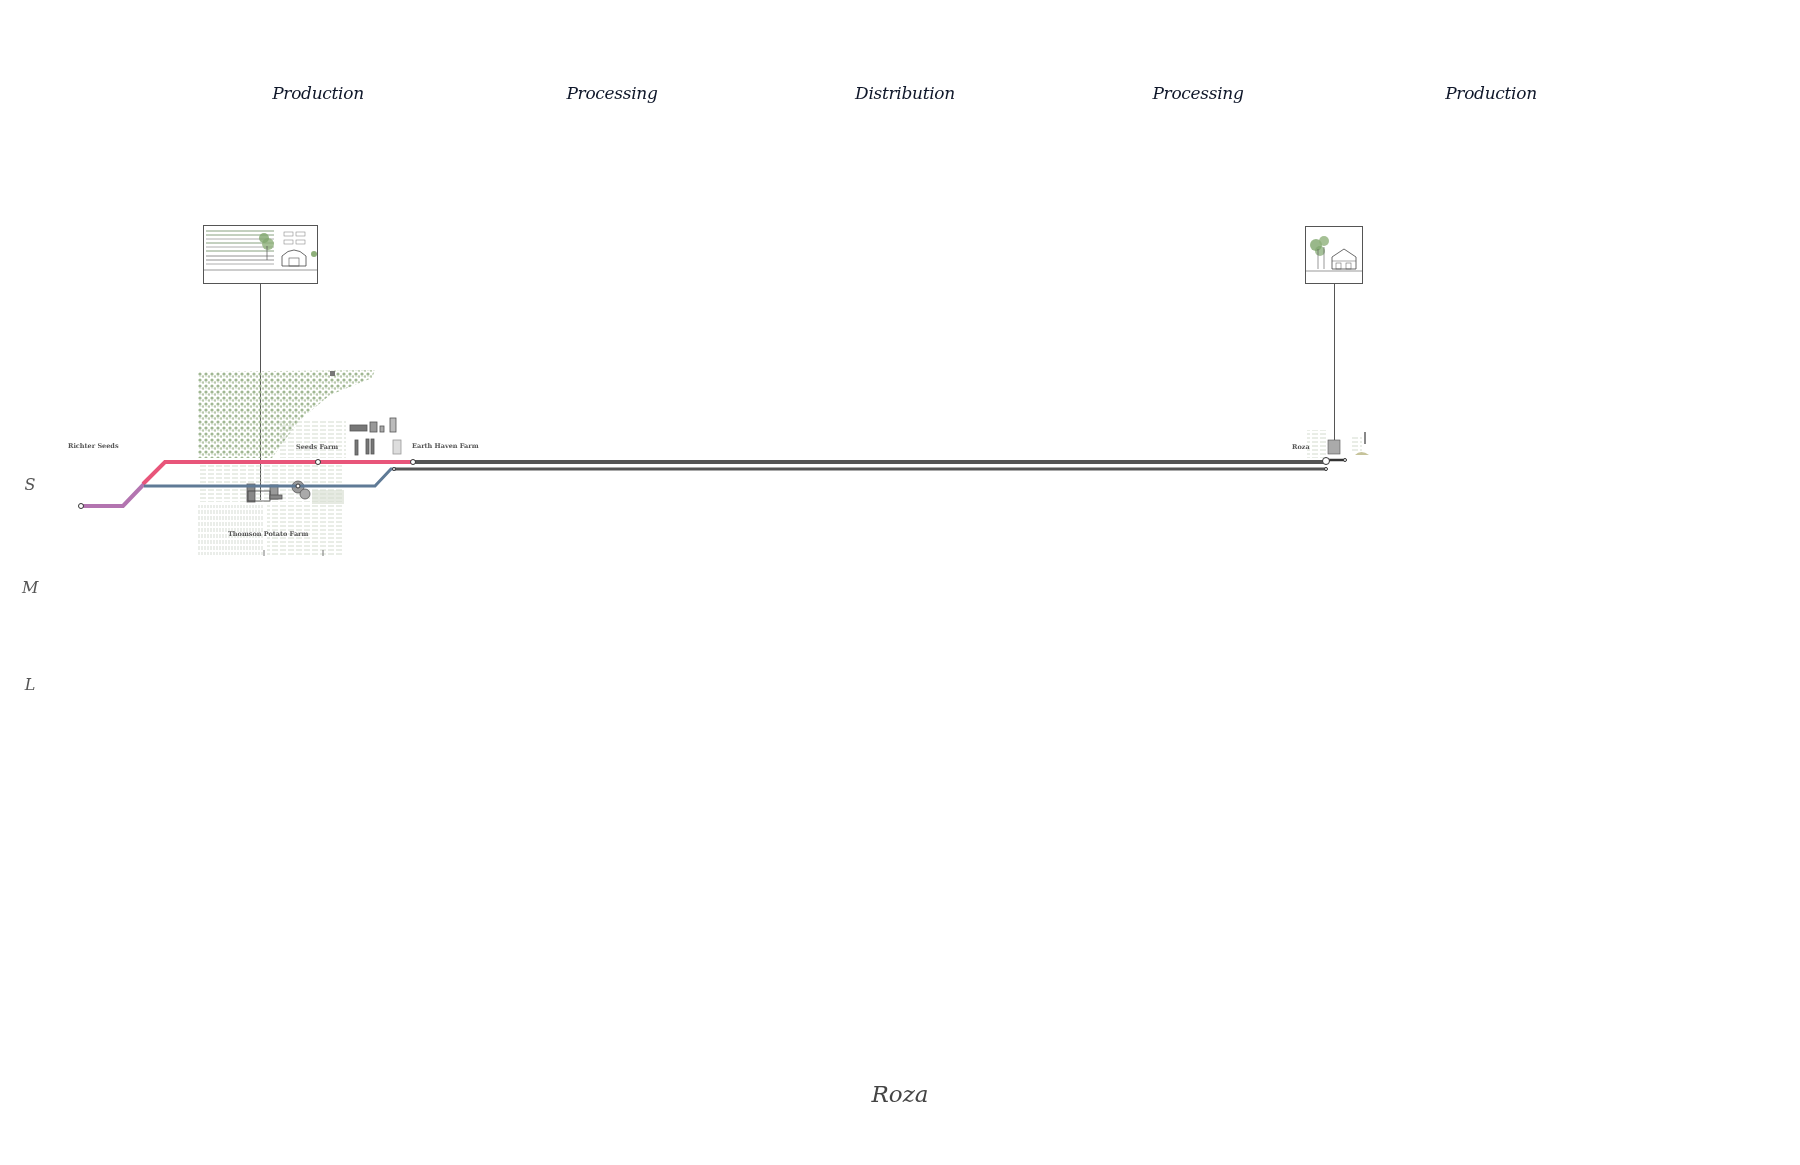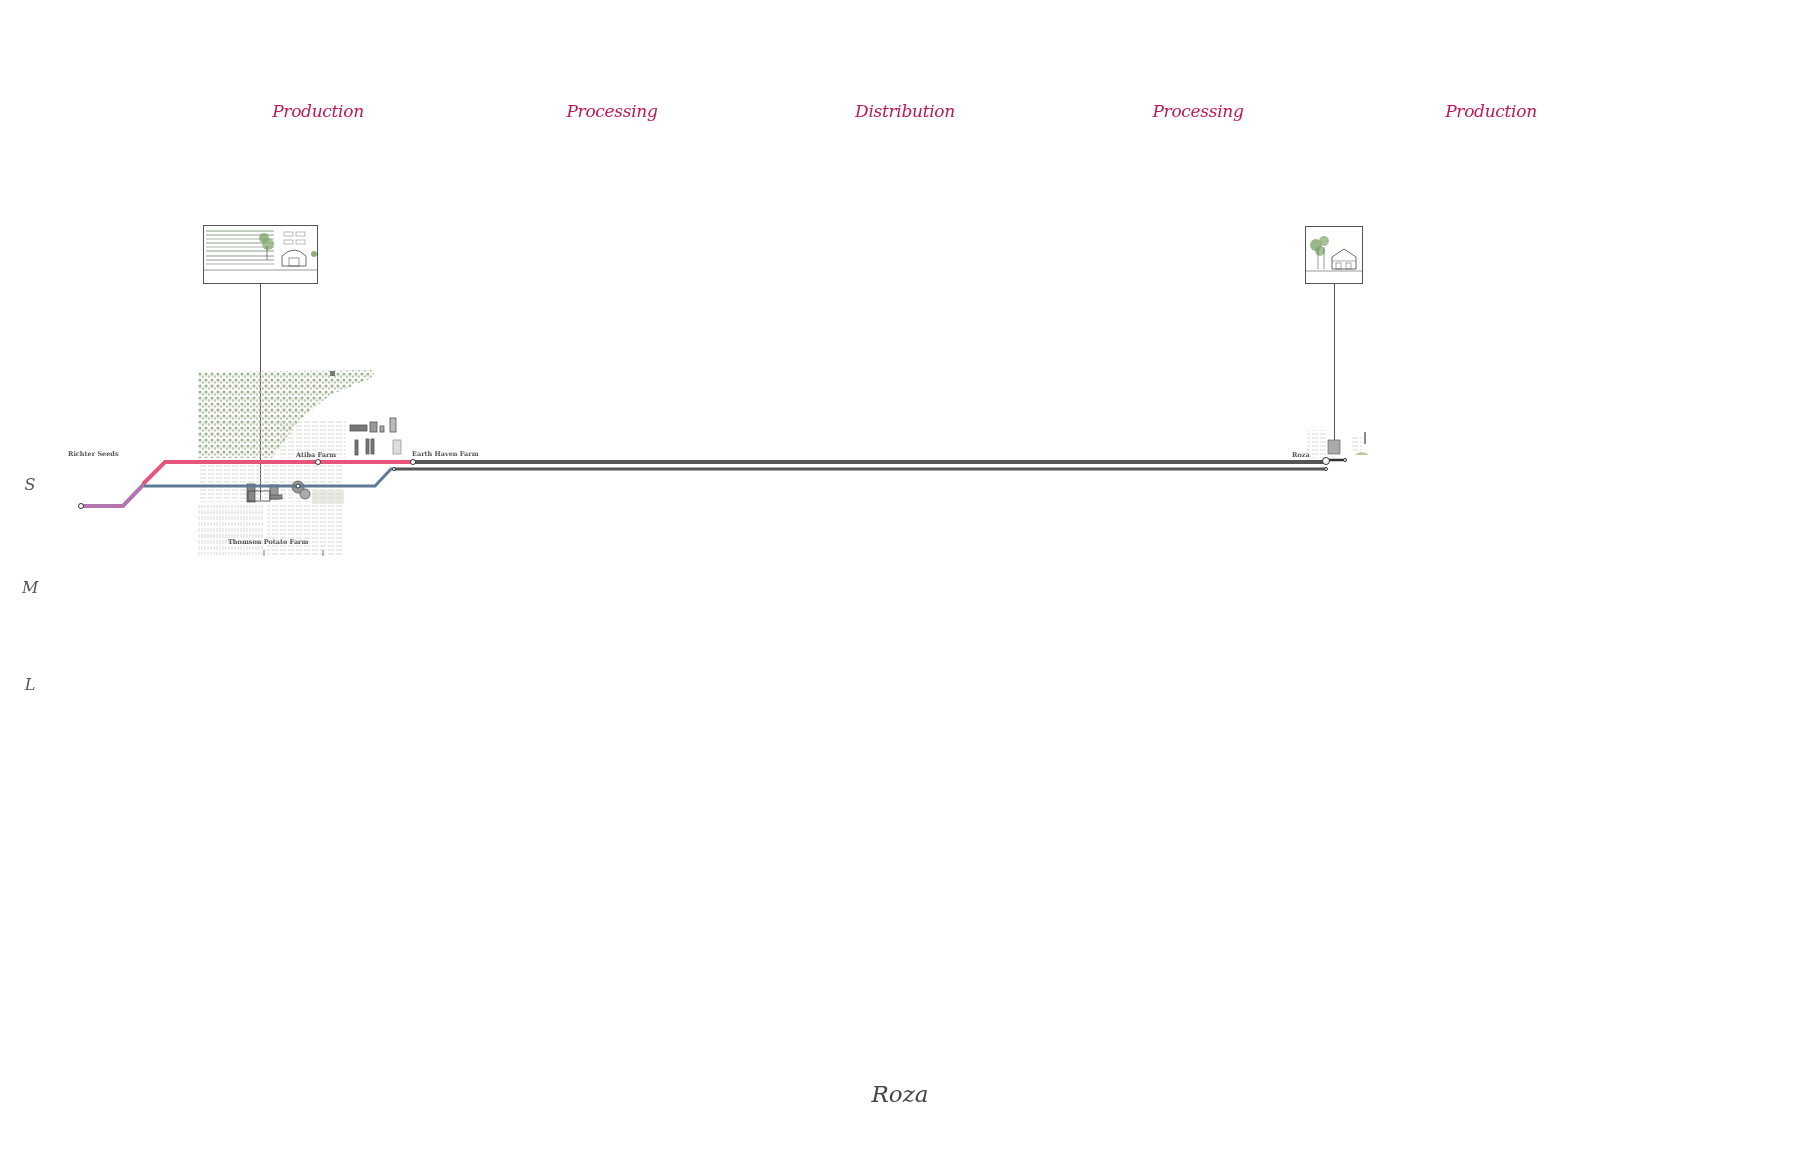--- a/index.html
+++ b/index.html
@@ -1,19 +1,19 @@
 <!DOCTYPE html>
 <html><head>
 <meta charset="utf-8">
 <style>
   html, body { margin: 0; padding: 0; background: #ffffff; }
   body { width: 1800px; height: 1165px; position: relative; overflow: hidden; font-family: "DejaVu Serif", serif; color: #444; }
-  .stage-label { position: absolute; top: 101px; width: 200px; margin-left: -100px; text-align: center; font-family: "DejaVu Serif", serif; font-style: italic; font-size: 17px; color: #be185d; letter-spacing: -0.3px; }
+  .stage-label { position: absolute; top: 83px; width: 200px; margin-left: -100px; text-align: center; font-family: "DejaVu Serif", serif; font-style: italic; font-size: 17px; color: #0f172a; letter-spacing: -0.3px; }
   .scale-label { position: absolute; left: 22px; width: 16px; text-align: center; font-family: "DejaVu Serif", serif; font-style: italic; font-size: 16px; color: #555; }
-  .place-label { position: absolute; font-family: "DejaVu Serif", serif; font-size: 6.5px; font-weight: bold; color: #555; white-space: nowrap; margin-top: 8px; }
+  .place-label { position: absolute; font-family: "DejaVu Serif", serif; font-size: 6.5px; font-weight: bold; color: #555; white-space: nowrap; }
   .title { position: absolute; top: 1081px; left: 800px; width: 200px; text-align: center; font-family: "DejaVu Serif", serif; font-style: italic; font-size: 23px; color: #444; }
   .thumb { position: absolute; border: 1px solid #555; background: #fff; box-sizing: border-box; overflow: hidden; }
   .leader { position: absolute; width: 1px; background: #555; }
   svg.net { position: absolute; left: 0; top: 0; }
 </style>
 </head>
 <body>
 
 <div class="stage-label" style="left:318px">Production</div>
 <div class="stage-label" style="left:612px">Processing</div>
@@ -143,18 +143,18 @@
     <circle cx="413" cy="462" r="2.5"></circle>
     <circle cx="298" cy="486" r="2"></circle>
     <circle cx="394" cy="469" r="1.5"></circle>
     <circle cx="1326" cy="461" r="3.5"></circle>
     <circle cx="1326" cy="469" r="1.5"></circle>
     <circle cx="1345" cy="460" r="1.5"></circle>
   </g>
 </svg>
 
 <div class="place-label" style="left:68px; top:442px;">Richter Seeds</div>
-<div class="place-label" style="left:296px; top:443px;">Atiba Farm</div>
+<div class="place-label" style="left:296px; top:443px;">Seeds Farm</div>
 <div class="place-label" style="left:412px; top:442px;">Earth Haven Farm</div>
 <div class="place-label" style="left:228px; top:530px;">Thomson Potato Farm</div>
 <div class="place-label" style="left:1292px; top:443px;">Roza</div>
 
 <div class="title">Roza</div>
 
 </body></html>

